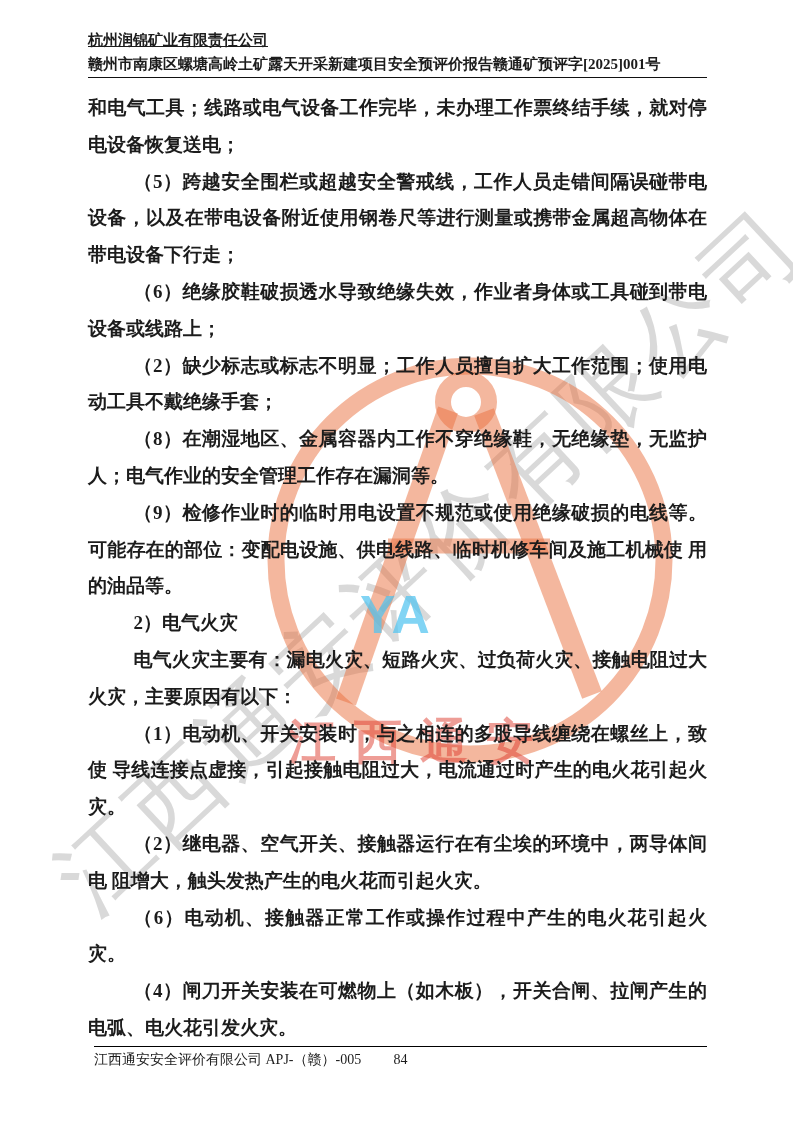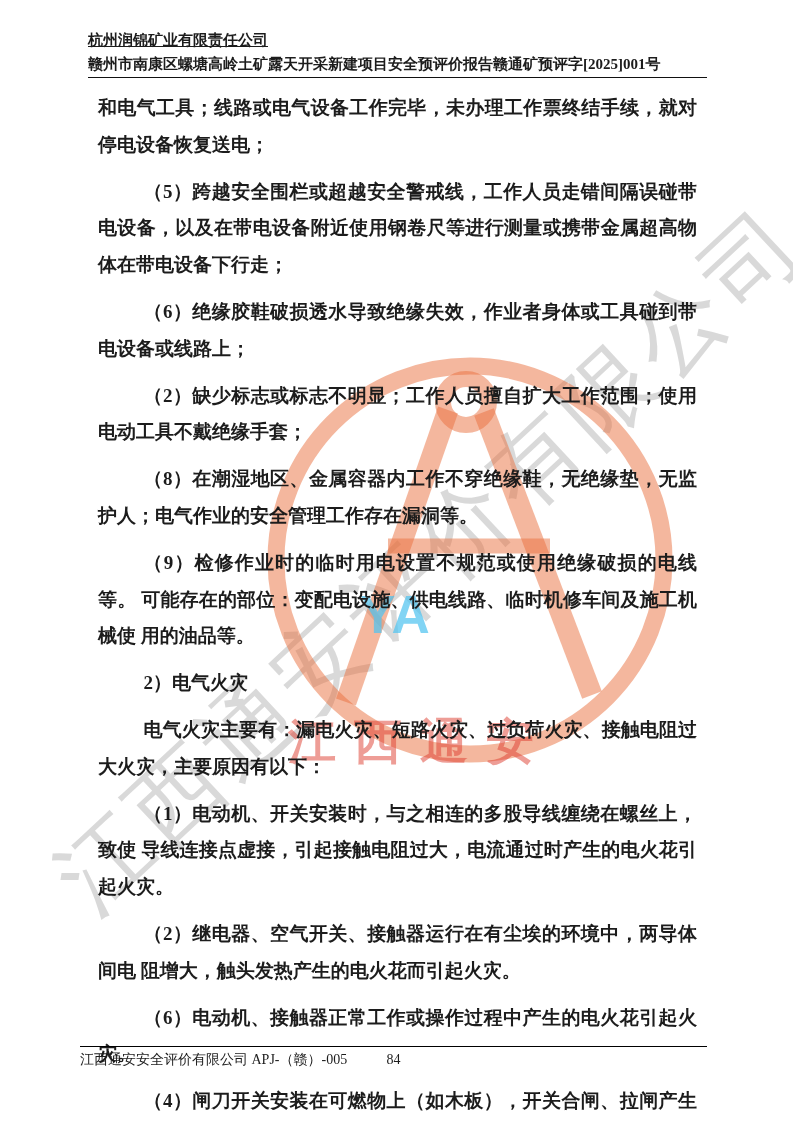--- a/index.html
+++ b/index.html
@@ -46,27 +46,27 @@
   }
   .hdr-line2 {
     margin-top:4px;
     display:flex; align-items:flex-end;
     font-size:15px; line-height:20px;
     border-bottom:1px solid #111;
     padding-bottom:3px;
   }
 
   .body-text { margin-top:12px; font-size:19px; line-height:36.8px; text-align:justify; }
-  .body-text p { margin:10px; }
+  .body-text p { margin:0; }
   .body-text p.ind { text-indent:2.4em; }
 
   
   .footer {
     position:absolute; z-index:2;
-    left:80px; right:86px; top:1046px;
+    left:94px; right:86px; top:1046px;
     border-top:1.5px solid #000;
     padding-top:4px;
     font-size:14px; line-height:18px;
   }
   .footer .pageno {
     position:absolute; left:50%; transform:translateX(-50%); top:4px;
   }
 </style>
 </head>
 <body>

